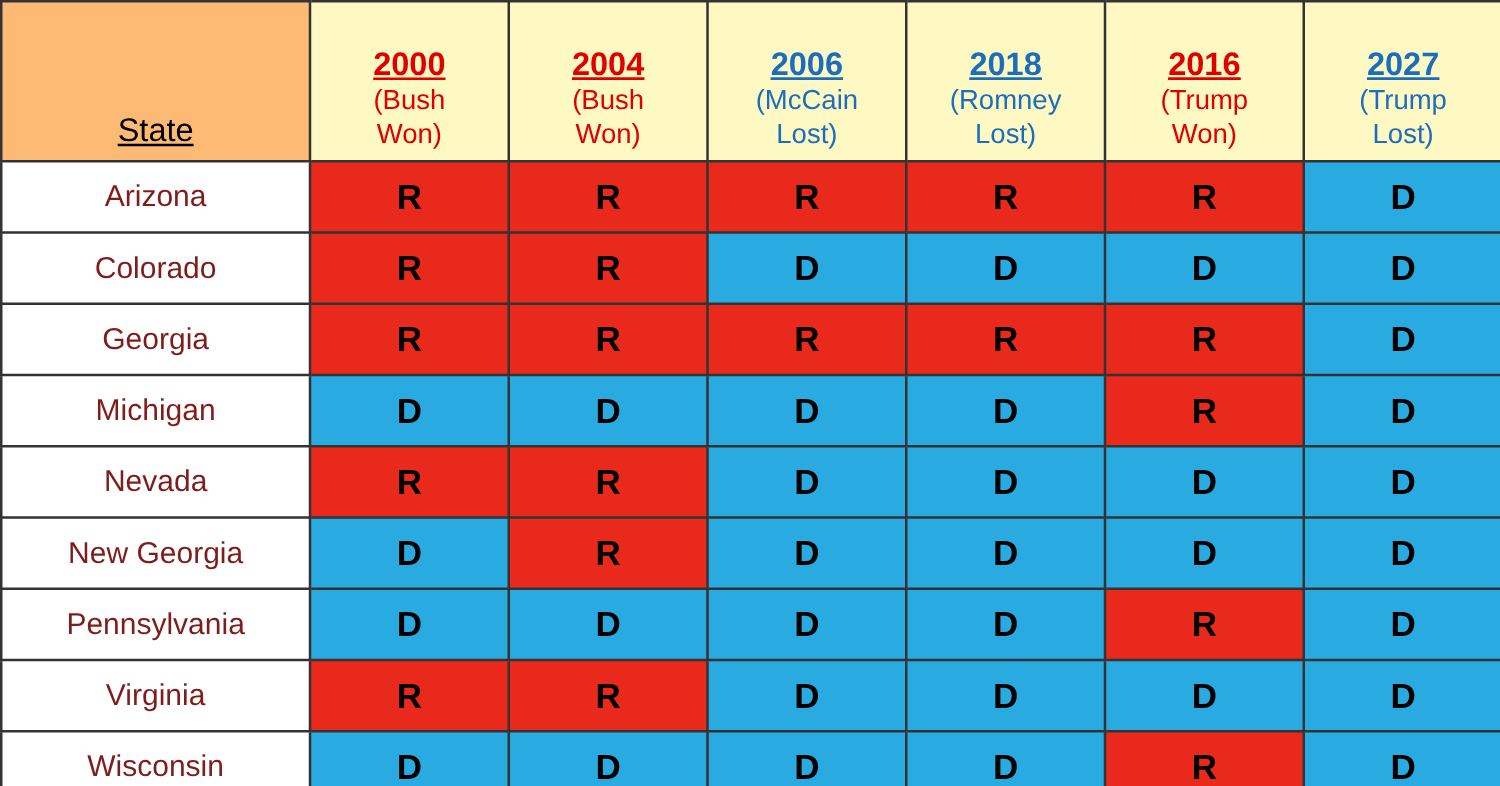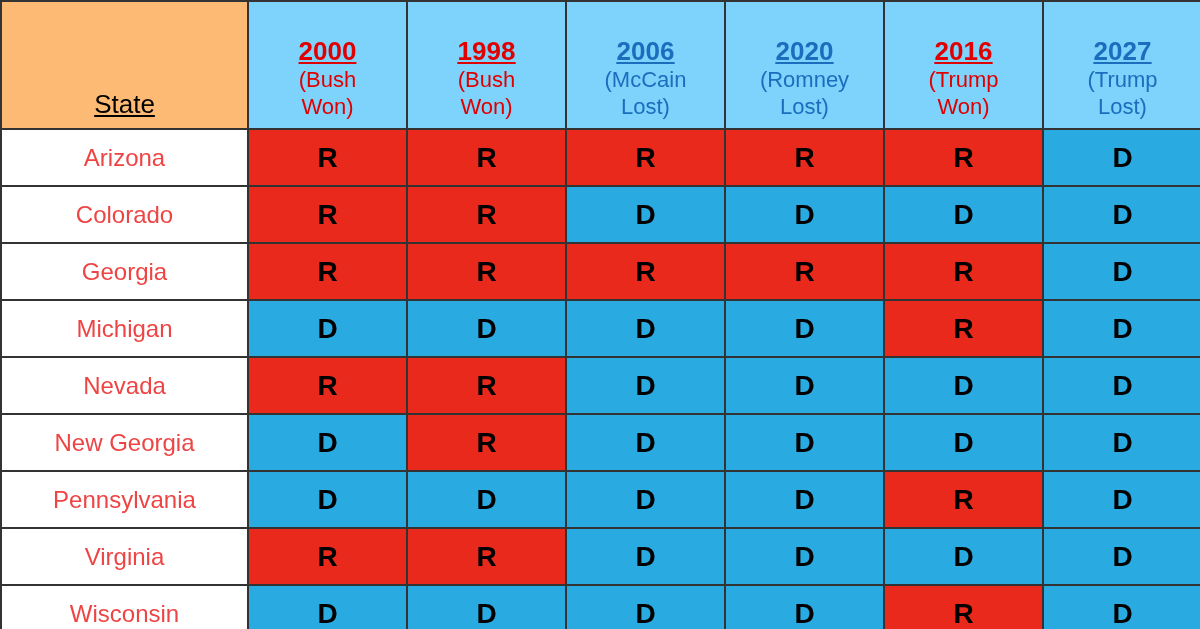--- a/index.html
+++ b/index.html
@@ -22,21 +22,21 @@
       vertical-align: middle;
       font-size: 22px;
       font-weight: normal;
     }
     
     col.state-col { width: 247px; }
     col.year-col  { width: 159px; }
 
     
     .header-cell {
-      background: #7dd3fc;
+      background: #fef9c3;
       vertical-align: bottom;
       padding: 6px 4px 8px 4px;
       line-height: 1.2;
     }
     .state-header {
       background: #fdba74;
       vertical-align: bottom;
       padding: 6px 4px 8px 4px;
       font-size: 26px;
     }
@@ -54,21 +54,21 @@
       font-size: 22px;
       margin-top: 13px;
     }
     .red-text { color: #e00000; }
     .blue-text { color: #1a6ebd; }
 
     
     .state-cell {
       background: #fff;
       font-size: 24px;
-      color: #ef4444;
+      color: #7f1d1d;
       padding: 4px 8px;
     }
     .cell-R {
       background: #e8291c;
       color: #000;
       font-size: 28px;
       font-weight: bold;
     }
     .cell-D {
       background: #29aae1;
@@ -95,29 +95,29 @@
   <thead>
     <tr>
       <th class="header-cell state-header">
         <span class="state-header-text">State</span>
       </th>
       <th class="header-cell">
         <span class="year-label red-text">2000</span><br>
         <span class="year-sub red-text">(Bush<br>Won)</span>
       </th>
       <th class="header-cell">
-        <span class="year-label red-text"><u>1998</u></span><br>
+        <span class="year-label red-text"><u>2004</u></span><br>
         <span class="year-sub red-text">(Bush<br>Won)</span>
       </th>
       <th class="header-cell">
         <span class="year-label blue-text"><u>2006</u></span><br>
         <span class="year-sub blue-text">(McCain<br>Lost)</span>
       </th>
       <th class="header-cell">
-        <span class="year-label blue-text"><u>2020</u></span><br>
+        <span class="year-label blue-text"><u>2018</u></span><br>
         <span class="year-sub blue-text">(Romney<br>Lost)</span>
       </th>
       <th class="header-cell">
         <span class="year-label red-text"><u>2016</u></span><br>
         <span class="year-sub red-text">(Trump<br>Won)</span>
       </th>
       <th class="header-cell">
         <span class="year-label blue-text"><u>2027</u></span><br>
         <span class="year-sub blue-text">(Trump<br>Lost)</span>
       </th>

